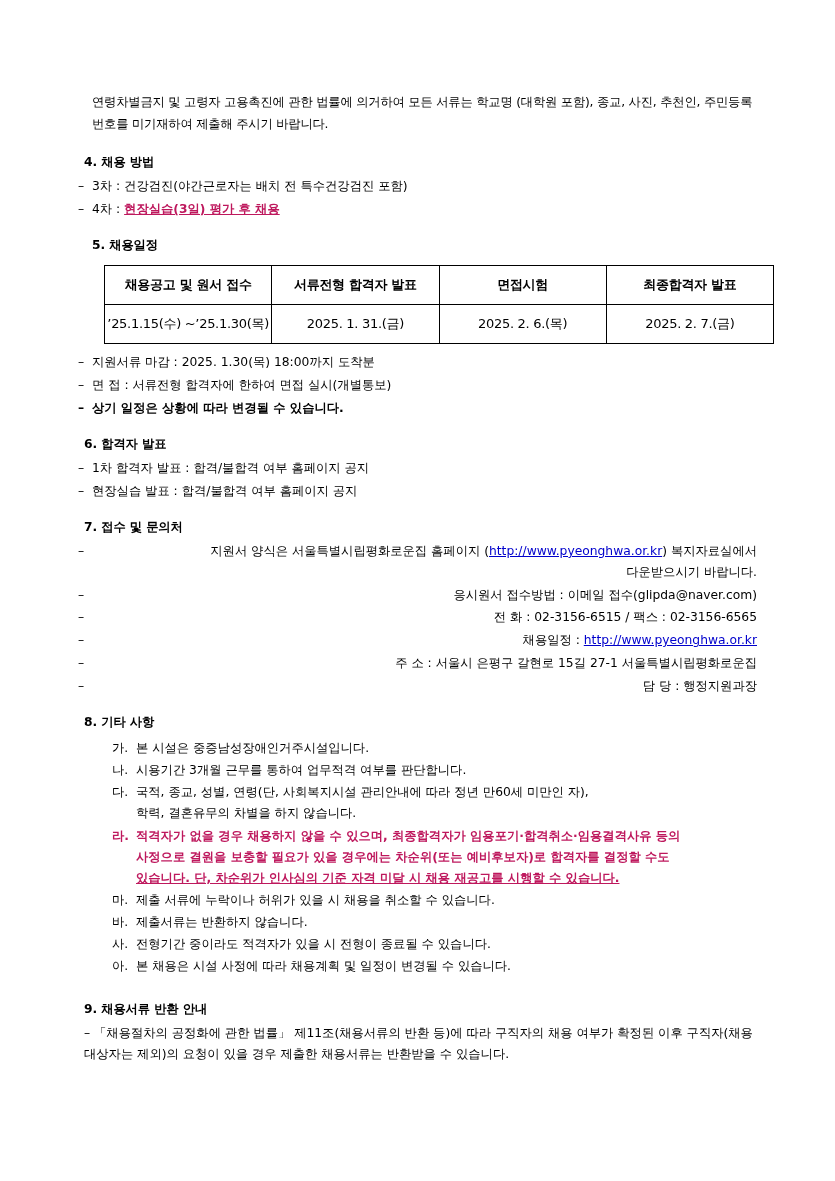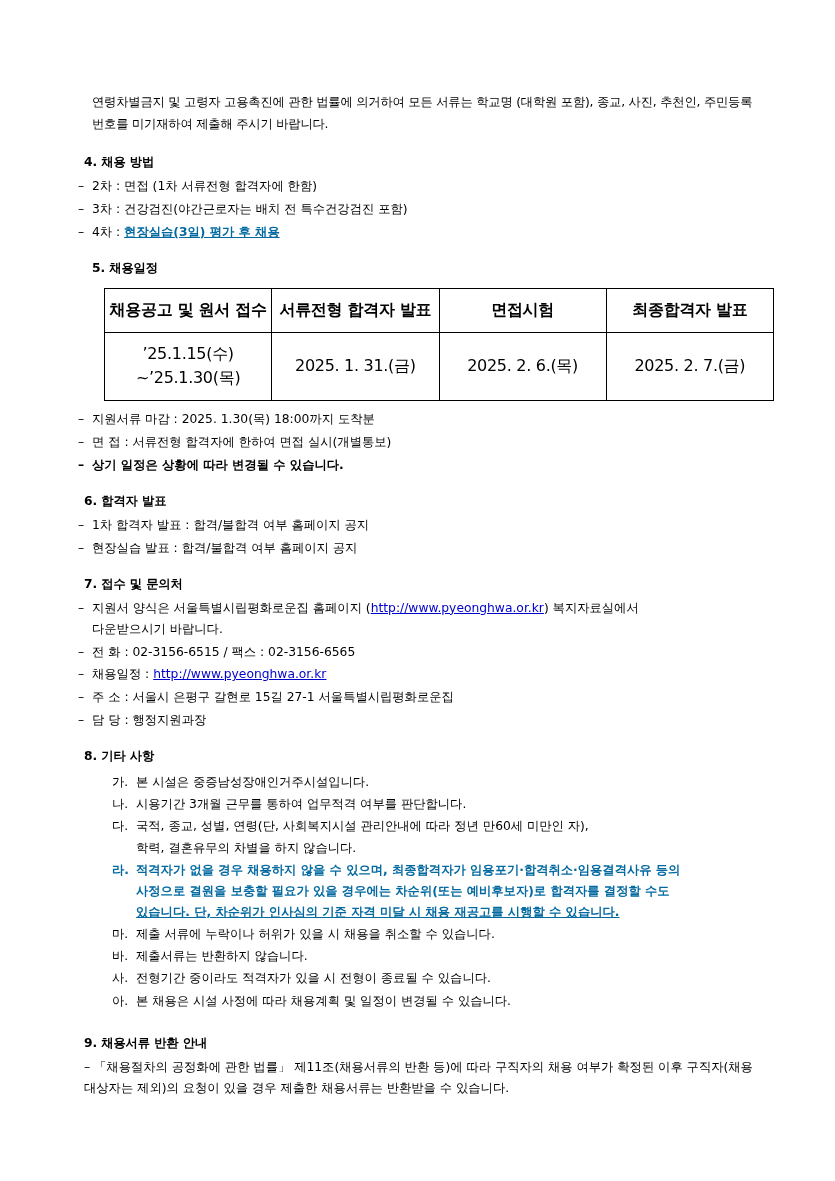--- a/index.html
+++ b/index.html
@@ -46,39 +46,39 @@
     margin: 2px 0;
     line-height: 1.7;
   }
   ul.dash > li:before {
     content: "–";
     position: absolute;
     left: 0;
     top: 0;
   }
   .lv1 { margin-left: 24px; }
-  .lv2 { margin-left: 34px; }
+  .lv2 { margin-left: 34px; text-align: right; }
   .lv0 { margin-left: 4px; }
   .bold { font-weight: bold; }
-  .red-bold { color: #0369a1; font-weight: bold; }
+  .red-bold { color: #be185d; font-weight: bold; }
   .underline { text-decoration: underline; }
   .link {
     color: #0000cc;
     text-decoration: underline;
   }
   table.schedule {
     border-collapse: collapse;
     margin: 10px 0 8px 26px;
     width: 670px;
     table-layout: fixed;
   }
   table.schedule th, table.schedule td {
     border: 1px solid #000000;
     text-align: center;
-    font-size: 16px;
+    font-size: 13px;
     padding: 9px 2px;
     letter-spacing: -0.3px;
   }
   table.schedule th { font-weight: bold; }
   table.schedule td { font-weight: normal; }
   .notes { margin-top: 8px; }
   .notes li { line-height: 1.75; }
   ol.alpha {
     list-style: none;
     margin: 6px 0 0 0;
@@ -107,21 +107,20 @@
 </style>
 </head>
 <body>
 
 <div class="page">
 
   <p class="intro">연령차별금지 및 고령자 고용촉진에 관한 법률에 의거하여 모든 서류는 학교명 (대학원 포함), 종교, 사진, 추천인, 주민등록번호를 미기재하여 제출해 주시기 바랍니다.</p>
 
   <div class="sec-head indent-c">4. 채용 방법</div>
   <ul class="dash lv0">
-    <li>2차 : 면접 (1차 서류전형 합격자에 한함)</li>
     <li>3차 : 건강검진(야간근로자는 배치 전 특수건강검진 포함)</li>
     <li><span>4차 : </span><span class="red-bold underline">현장실습(3일) 평가 후 채용</span></li>
   </ul>
 
   <div class="sec-head indent-a">5. 채용일정</div>
 
   <table class="schedule">
     <thead>
       <tr>
         <th>채용공고 및 원서 접수</th>
@@ -151,20 +150,21 @@
     <li>1차 합격자 발표 : 합격/불합격 여부 홈페이지 공지</li>
     <li>현장실습 발표 : 합격/불합격 여부 홈페이지 공지</li>
   </ul>
 
   <div class="sec-head indent-c">7. 접수 및 문의처</div>
   <ul class="dash lv2">
     <li>
       <span>지원서 양식은 서울특별시립평화로운집 홈페이지 (</span><a class="link" href="#">http://www.pyeonghwa.or.kr</a><span>) 복지자료실에서</span>
       <span class="cont">다운받으시기 바랍니다.</span>
     </li>
+    <li>응시원서 접수방법 : 이메일 접수(glipda@naver.com)</li>
     <li>전     화 : 02-3156-6515 / 팩스 : 02-3156-6565</li>
     <li><span>채용일정 : </span><a class="link" href="#">http://www.pyeonghwa.or.kr</a></li>
     <li>주     소 : 서울시 은평구 갈현로 15길 27-1 서울특별시립평화로운집</li>
     <li>담     당 : 행정지원과장</li>
   </ul>
 
   <div class="sec-head indent-c" style="">8. 기타 사항</div>
   <ol class="alpha">
     <li><span class="mk">가.</span><span>본 시설은 중증남성장애인거주시설입니다.</span></li>
     <li><span class="mk">나.</span><span>시용기간 3개월 근무를 통하여 업무적격 여부를 판단합니다.</span></li>

